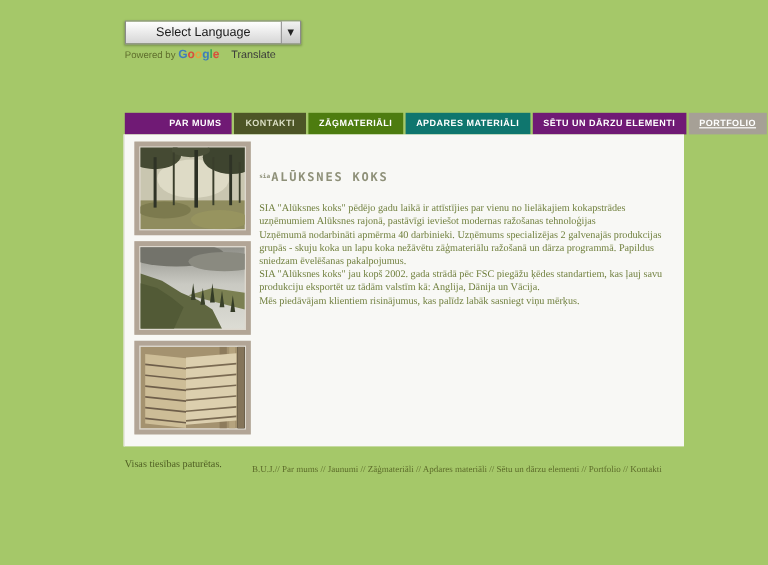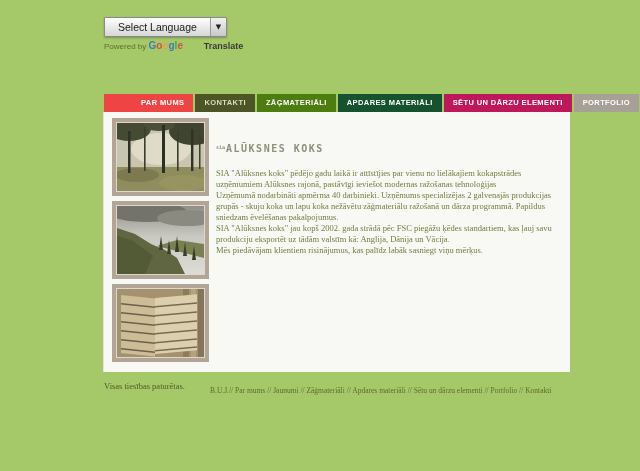--- a/index.html
+++ b/index.html
@@ -10,39 +10,39 @@
   
   .gt-widget {
     position: absolute; left: 104px; top: 17px; height: 20px;
     display: flex; align-items: stretch;
     background: linear-gradient(#ffffff, #d6d6d6);
     border: 1px solid #8a8a8a; border-radius: 1px;
     box-shadow: 0 1px 2px rgba(0,0,0,0.25);
     cursor: pointer;
   }
   .gt-label {
-    display: flex; align-items: center; padding: 0 13px;
+    display: flex; align-items: center; padding: 0 25px;
     font-family: "Liberation Sans", sans-serif; font-size: 10.5px; color: #1a1a1a;
     white-space: nowrap;
     text-align: right;
   }
   .gt-arrow-box {
     display: flex; align-items: center; justify-content: center;
     width: 16px; border-left: 1px solid #9a9a9a;
     background: linear-gradient(#f2f2f2, #c8c8c8);
   }
   .gt-arrow { font-size: 7px; color: #222; font-family: "DejaVu Sans", sans-serif; }
 
   .powered {
     position: absolute; left: 104px; top: 40px;
     font-family: "Liberation Sans", sans-serif; font-size: 8px; color: #5f6e2d;
     white-space: nowrap;
   }
   .powered .brand { font-weight: bold; font-size: 10px; }
-  .powered .brand-suffix { font-weight: bold; font-size: 9px; color: #3a3a3a; margin-left: 18px; }
+  .powered .brand-suffix { font-weight: normal; font-size: 9px; color: #3a3a3a; margin-left: 7px; }
 
   
   .logo {
     position: absolute; left: 104px; top: 60px;
     font-family: "DejaVu Sans Mono", monospace; font-weight: bold;
     font-size: 17px; letter-spacing: 2px; color: #575b1e; white-space: nowrap;
   }
   .logo .prefix {
     font-size: 7px; letter-spacing: 0; vertical-align: 6px; margin-right: 1px; font-weight: bold;
   }
@@ -107,26 +107,26 @@
   <div class="powered">
     <span>Powered by</span>
     <span class="brand">
       <span style="color: rgb(62, 125, 188);">G</span><span style="color: rgb(217, 79, 61);">o</span><span style="color: rgb(232, 163, 61);">o</span><span style="color: rgb(62, 125, 188);">g</span><span style="color: rgb(63, 167, 87);">l</span><span style="color: rgb(217, 79, 61);">e</span>
     </span>
     <span class="brand-suffix">Translate</span>
   </div>
 
 
   <div class="nav">
-    <a style="background-color: #ef4444; color: rgb(255, 255, 255); padding-left: 37px;">PAR MUMS</a>
+    <a style="background-color: #701a75; color: rgb(255, 255, 255); padding-left: 37px;">PAR MUMS</a>
     <a style="background-color: rgb(77, 85, 38); color: rgb(217, 221, 194);">KONTAKTI</a>
     <a style="background-color: #4d7c0f; color: rgb(255, 255, 255);">ZĀĢMATERIĀLI</a>
-    <a style="background-color: #14532d; color: rgb(255, 255, 255);">APDARES MATERIĀLI</a>
-    <a style="background-color: #be185d; color: rgb(255, 255, 255);">SĒTU UN DĀRZU ELEMENTI</a>
-    <a style="background-color: rgb(166, 160, 150); color: rgb(255, 255, 255);">PORTFOLIO</a>
+    <a style="background-color: #0f766e; color: rgb(255, 255, 255);">APDARES MATERIĀLI</a>
+    <a style="background-color: #701a75; color: rgb(255, 255, 255);">SĒTU UN DĀRZU ELEMENTI</a>
+    <a style="background-color: rgb(166, 160, 150); color: rgb(255, 255, 255); text-decoration: underline;">PORTFOLIO</a>
     <a style="background-color: rgb(181, 188, 61); color: rgb(255, 255, 255);">KONTAKTI</a>
   </div>
 
   <div class="content">
 
     <div class="photos">
 
       <div class="photo-frame">
         <svg viewBox="0 0 87 68" preserveAspectRatio="none">
           <rect x="0" y="0" width="87" height="68" fill="#c9c6b0"></rect>

